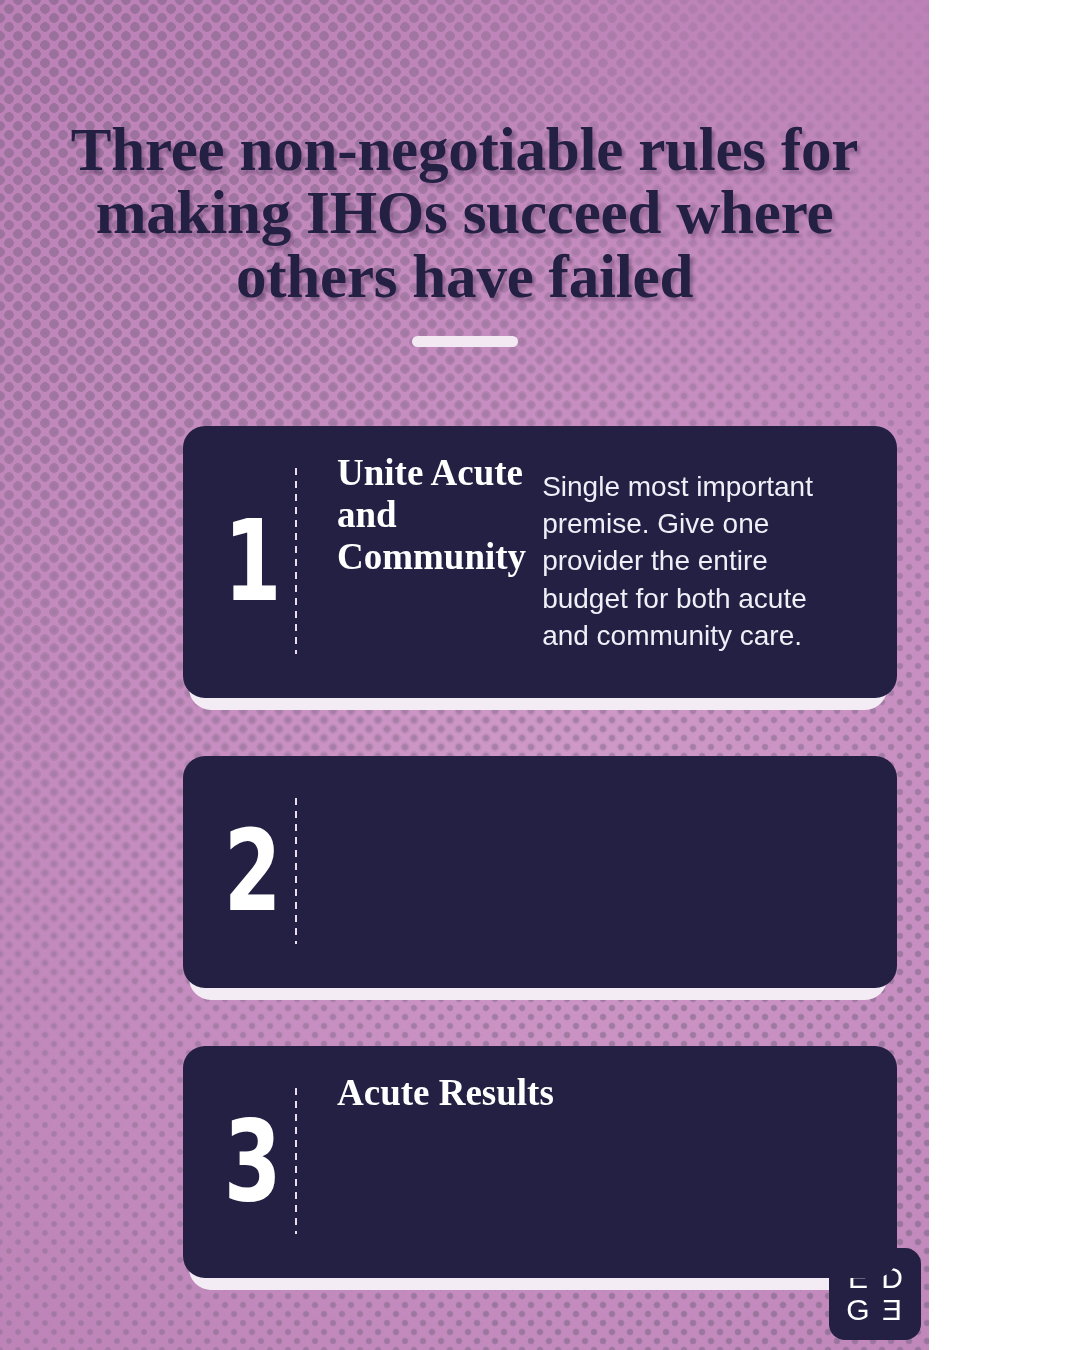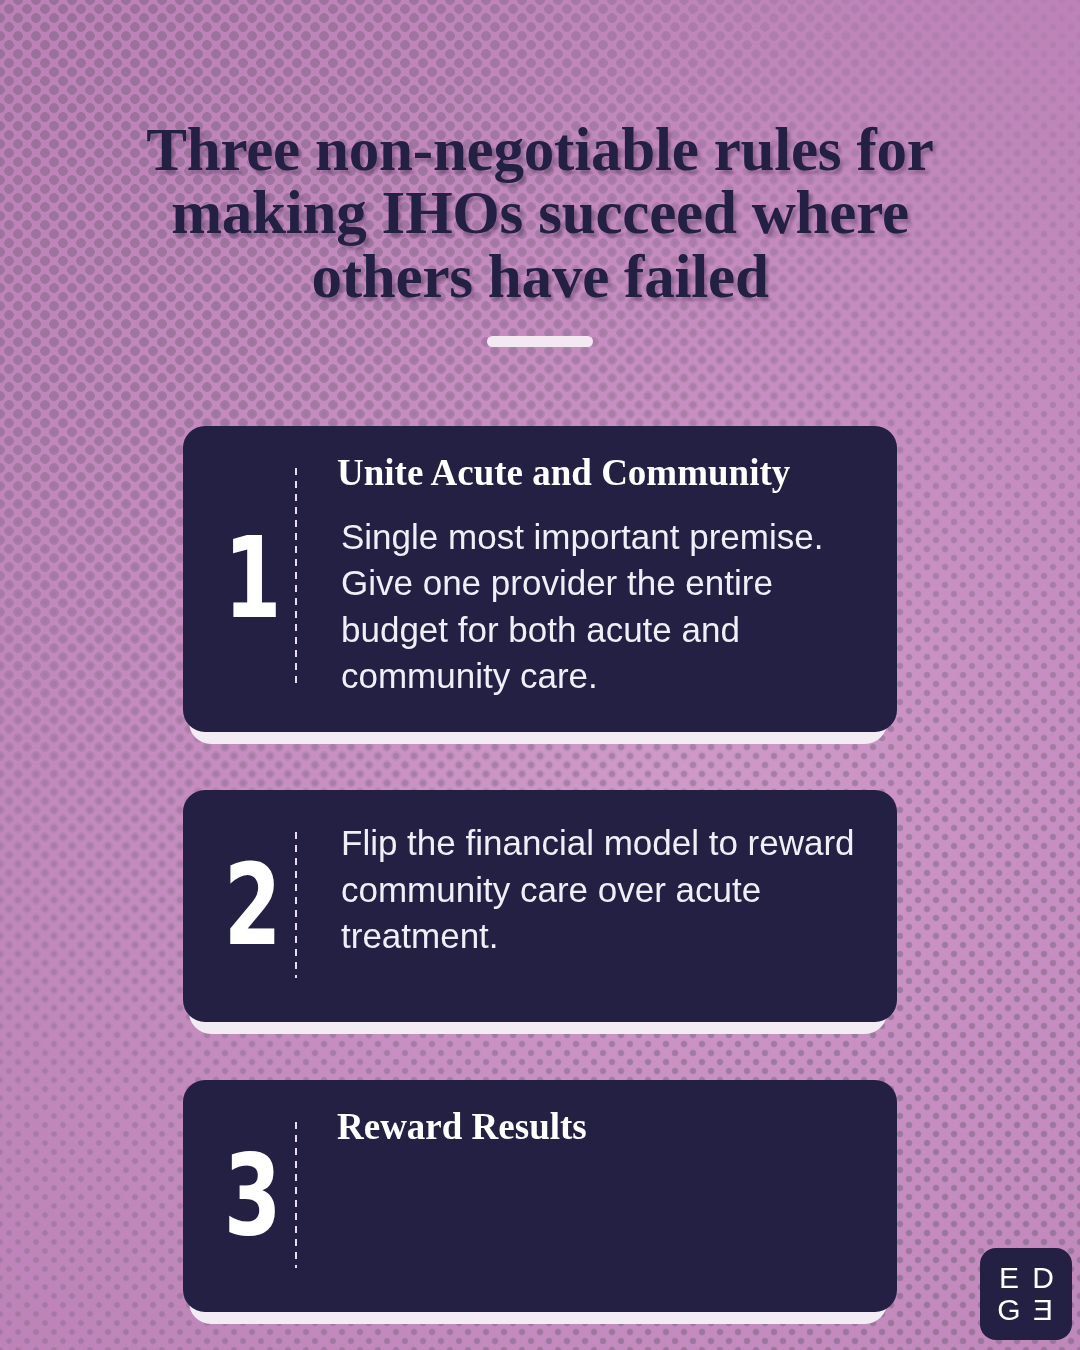--- a/index.html
+++ b/index.html
@@ -4,21 +4,21 @@
 <title>Three non-negotiable rules for making IHOs succeed</title>
 <style>
   html, body {
     margin: 0;
     padding: 0;
     background: #ffffff;
   }
 
   #poster {
     position: relative;
-    width: 1080px;
+    width: 929px;
     height: 1350px;
     overflow: hidden;
     background-color: #c68dc0;
     font-family: "Liberation Sans", sans-serif;
   }
 
   
   .bg-base {
     position: absolute;
     inset: 0;
@@ -145,38 +145,38 @@
     flex: 0 0 2px;
     margin: 16px 0 16px 0;
     background-image: linear-gradient(to bottom, #e9dcec 0 7px, rgba(0,0,0,0) 7px 13px);
     background-size: 2px 13px;
     background-repeat: repeat-y;
   }
   .card-body {
     flex: 1 1 auto;
     padding-left: 40px;
     display: flex;
-    flex-direction: column;
+    flex-direction: row;
     justify-content: space-between;
   }
   .card-heading {
     font-family: "Liberation Serif", "DejaVu Serif", serif;
     font-weight: bold;
     font-size: 37px;
     line-height: 1.13;
     color: #ffffff;
     margin: 0 0 16px 0;
   }
   .card-text {
     font-family: "Liberation Sans", sans-serif;
     font-weight: normal;
-    font-size: 35px;
+    font-size: 28px;
     line-height: 1.33;
     color: #f0eef7;
-    margin: 4px;
+    margin: 16px;
   }
 
   
   .logo {
     position: absolute;
     right: 8px;
     bottom: 10px;
     width: 92px;
     height: 92px;
     background: #232044;
@@ -237,34 +237,33 @@
     </div>
 
     <div class="card-wrap">
       <div class="card-shadow"></div>
       <div class="card">
         <div class="card-num-col">
           <div class="card-num">2</div>
         </div>
         <div class="card-divider"></div>
         <div class="card-body">
-          <p class="card-text">Flip the financial model to reward community care over acute treatment.</p>
         </div>
       </div>
     </div>
 
     <div class="card-wrap">
       <div class="card-shadow"></div>
       <div class="card">
         <div class="card-num-col">
           <div class="card-num">3</div>
         </div>
         <div class="card-divider"></div>
         <div class="card-body">
-          <h2 class="card-heading">Reward Results</h2>
+          <h2 class="card-heading">Acute Results</h2>
         </div>
       </div>
     </div>
 
   </div>
 
   <div class="logo">
     <div class="logo-grid">
       <span>E</span>
       <span>D</span>

